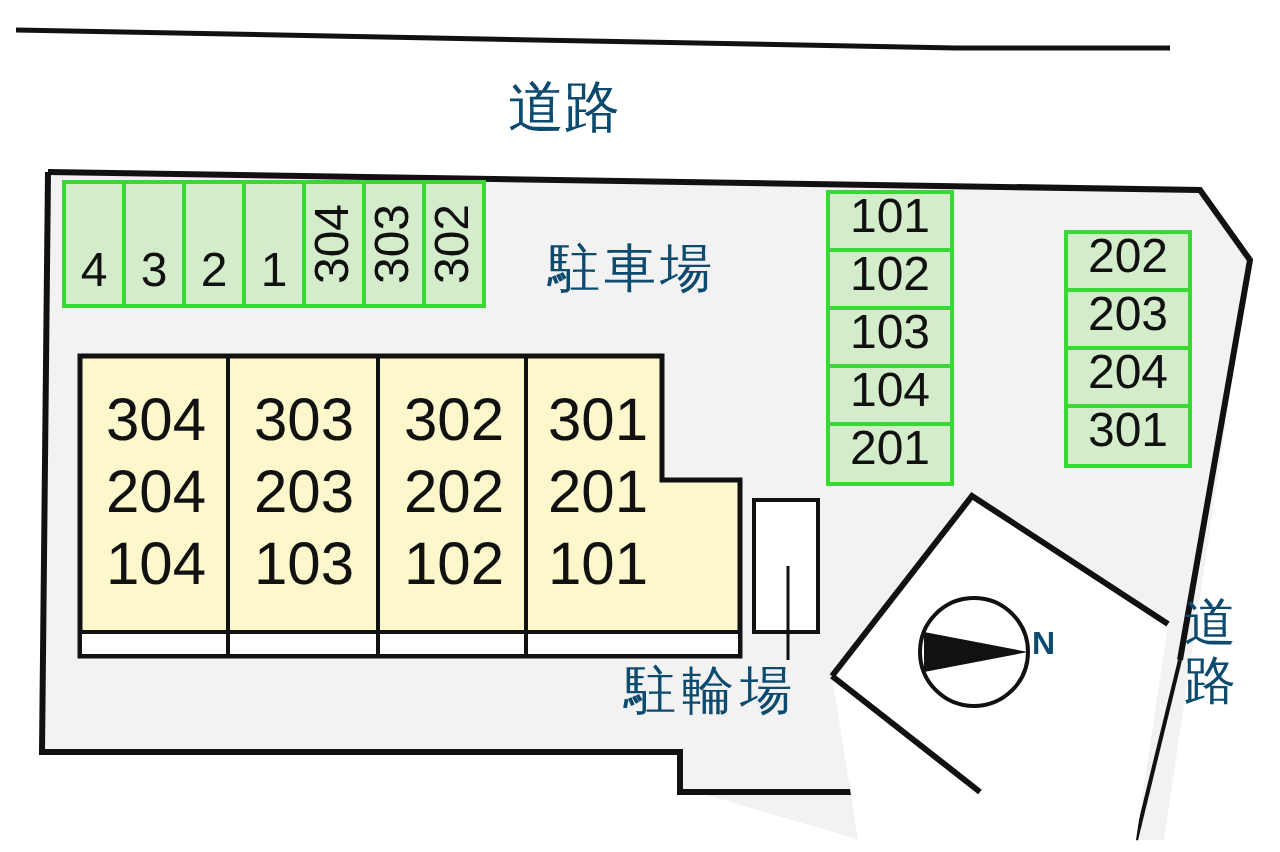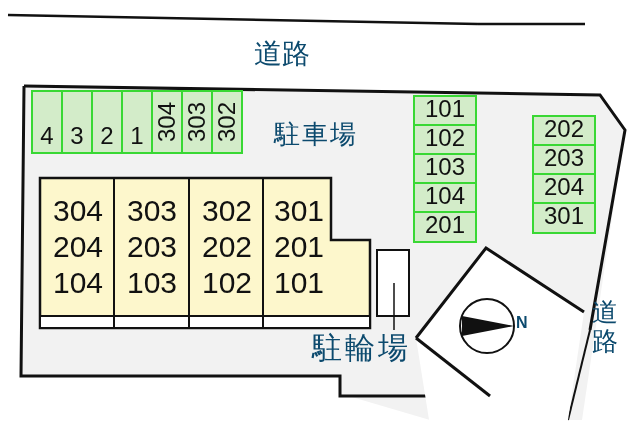--- a/index.html
+++ b/index.html
@@ -1,22 +1,22 @@
 <!DOCTYPE html>
 <html><head>
   <meta charset="utf-8">
   <style>
     html, body { margin: 0; padding: 0; background: #ffffff; }
     body { width: 640px; height: 426px; overflow: hidden; position: relative; font-family: "DejaVu Sans", sans-serif; }
     svg { position: absolute; left: 0; top: 0; }
     .ov { position: absolute; color: #0c4a6e; white-space: nowrap; line-height: 1; }
     .road-top { left: 254px; top: 40px; font-size: 28px; }
     .road-right { left: 590px; top: 298px; font-size: 26px; width: 30px; white-space: normal; text-align: center; line-height: 1.1; }
-    .parking-lbl { left: 274px; top: 122px; font-size: 26px; letter-spacing: 2px; font-family: Liberation Serif, serif; }
-    .bike-lbl { left: 312px; top: 333px; font-size: 30px; letter-spacing: 3px; }
+    .parking-lbl { left: 274px; top: 122px; font-size: 26px; letter-spacing: 2px; }
+    .bike-lbl { left: 312px; top: 333px; font-size: 26px; letter-spacing: 3px; }
     .n-lbl { left: 516px; top: 315px; font-size: 16px; font-weight: bold; font-family: "Liberation Sans", sans-serif; }
     .cell { position: absolute; font-family: "Liberation Sans", sans-serif; color: #111; text-align: center; line-height: 1; }
     .bunit { font-size: 30px; }
     .gslot { font-size: 24px; background: #d3ecc9; border: 2px solid #39d834; box-sizing: border-box; }
   </style>
 </head>
 <body>
 
 <svg width="640" height="426" viewBox="0 0 640 426">
 

